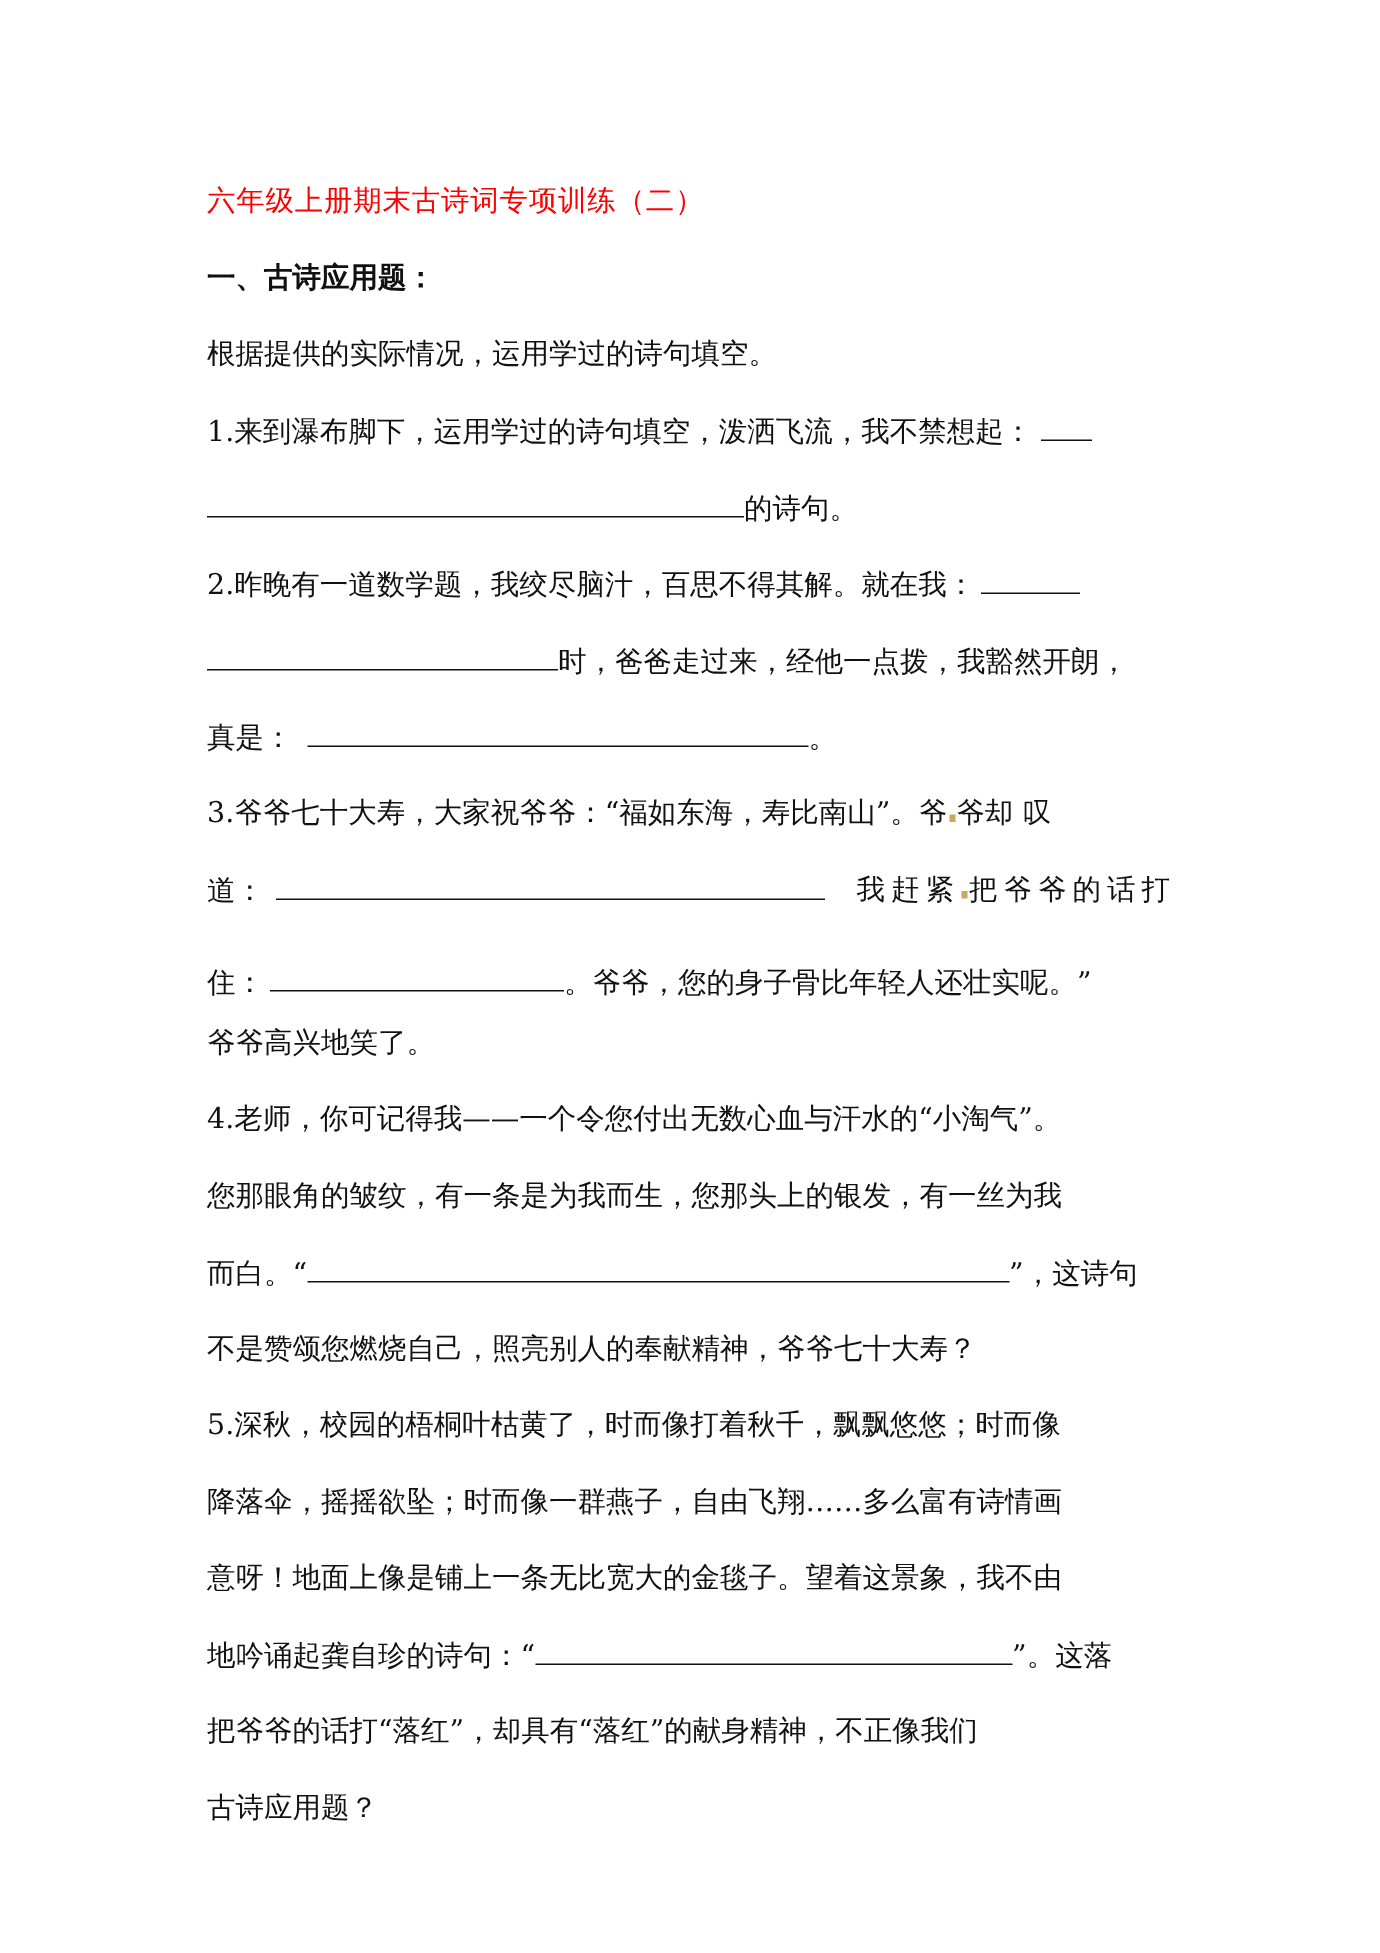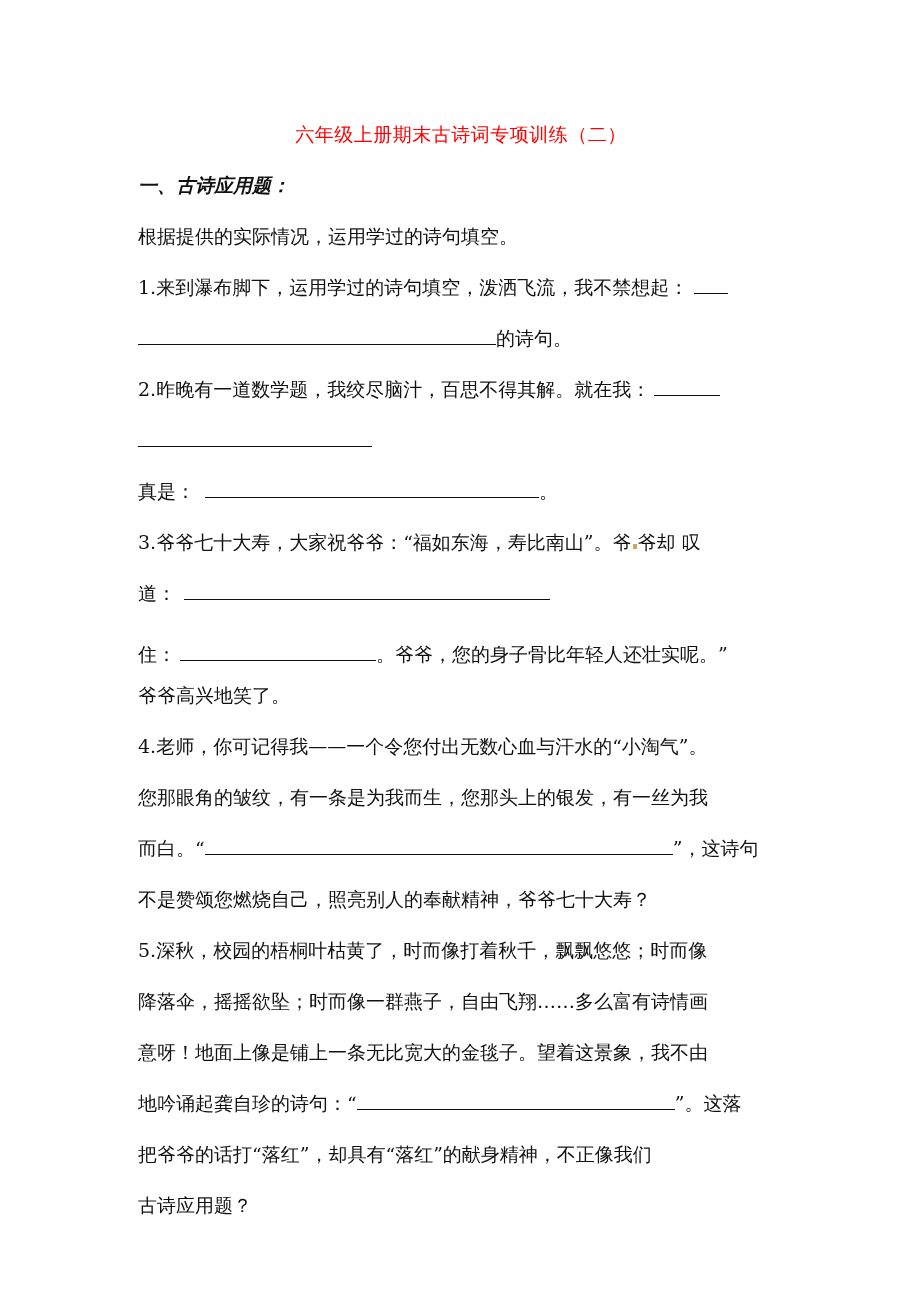--- a/index.html
+++ b/index.html
@@ -1,24 +1,24 @@
 <!DOCTYPE html>
 <html><head>
 <meta charset="utf-8">
 <style>
   html, body { margin: 0; padding: 0; background: #ffffff; }
   body { width: 920px; height: 1302px; position: relative; overflow: hidden;
          font-family: "DejaVu Serif", "Liberation Serif", serif; color: #111; }
   .page { position: absolute; left: 138px; top: 0; width: 646px; }
-  .title { position: absolute; left: 0; width: 646px; top: 120px; text-align: center;
+  .title { position: absolute; left: 0; width: 646px; top: 120px; 
            color: #ff0000; font-size: 19px; line-height: 28px; letter-spacing: 0.5px; }
   .line { position: absolute; left: 0; width: 646px; font-size: 19px; line-height: 28px;
           white-space: nowrap; }
   .line.justify { display: flex; justify-content: space-between; }
-  .heading { font-weight: bold; font-style: italic; }
+  .heading { font-weight: bold; }
   .blank { display: inline-block; border-bottom: 1.5px solid #111; height: 20px; vertical-align: baseline; }
   .mark { display: inline-block; width: 4px; height: 5px; background: #c8a85a; vertical-align: baseline; margin: 0 1px; }
   .spread { letter-spacing: 4px; }
 </style>
 </head>
 <body>
 
 <div class="page">
 
   <div class="title">六年级上册期末古诗词专项训练（二）</div>
@@ -31,31 +31,32 @@
     <span>1.</span><span>来到瀑布脚下，运用学过的诗句填空，泼洒飞流，我不禁想起：</span><span class="blank" style="width:34px;margin-left:6px"></span>
   </div>
   <div class="line" style="top:324px">
     <span class="blank" style="width:358px"></span><span>的诗句。</span>
   </div>
 
   <div class="line" style="top:375px">
     <span>2.</span><span>昨晚有一道数学题，我绞尽脑汁，百思不得其解。就在我：</span><span class="blank" style="width:66px;margin-left:4px"></span>
   </div>
   <div class="line" style="top:426px">
-    <span class="blank" style="width:234px"></span>
+    <span class="blank" style="width:234px"></span><span>时，爸爸走过来，经他一点拨，我豁然开朗，</span>
   </div>
   <div class="line" style="top:477px">
     <span>真是：</span><span class="blank" style="width:334px;margin-left:10px"></span><span>。</span>
   </div>
 
   <div class="line" style="top:528px">
     <span>3.</span><span>爷爷七十大寿，大家祝爷爷：“福如东海，寿比南山”。爷</span><span class="mark"></span><span>爷却 叹</span>
   </div>
   <div class="line justify" style="top:579px">
     <span><span>道：</span><span class="blank" style="width:366px;margin-left:8px"></span></span>
+    <span class="spread"><span>我赶紧</span><span class="mark"></span><span>把爷爷的话打</span></span>
   </div>
   <div class="line" style="top:640px">
     <span>住：</span><span class="blank" style="width:196px;margin-left:4px"></span><span>。爷爷，您的身子骨比年轻人还壮实呢。”</span>
   </div>
   <div class="line" style="top:681px">爷爷高兴地笑了。</div>
 
   <div class="line" style="top:732px">
     <span>4.</span><span>老师，你可记得我——一个令您付出无数心血与汗水的“小淘气”。</span>
   </div>
   <div class="line" style="top:783px">您那眼角的皱纹，有一条是为我而生，您那头上的银发，有一丝为我</div>

